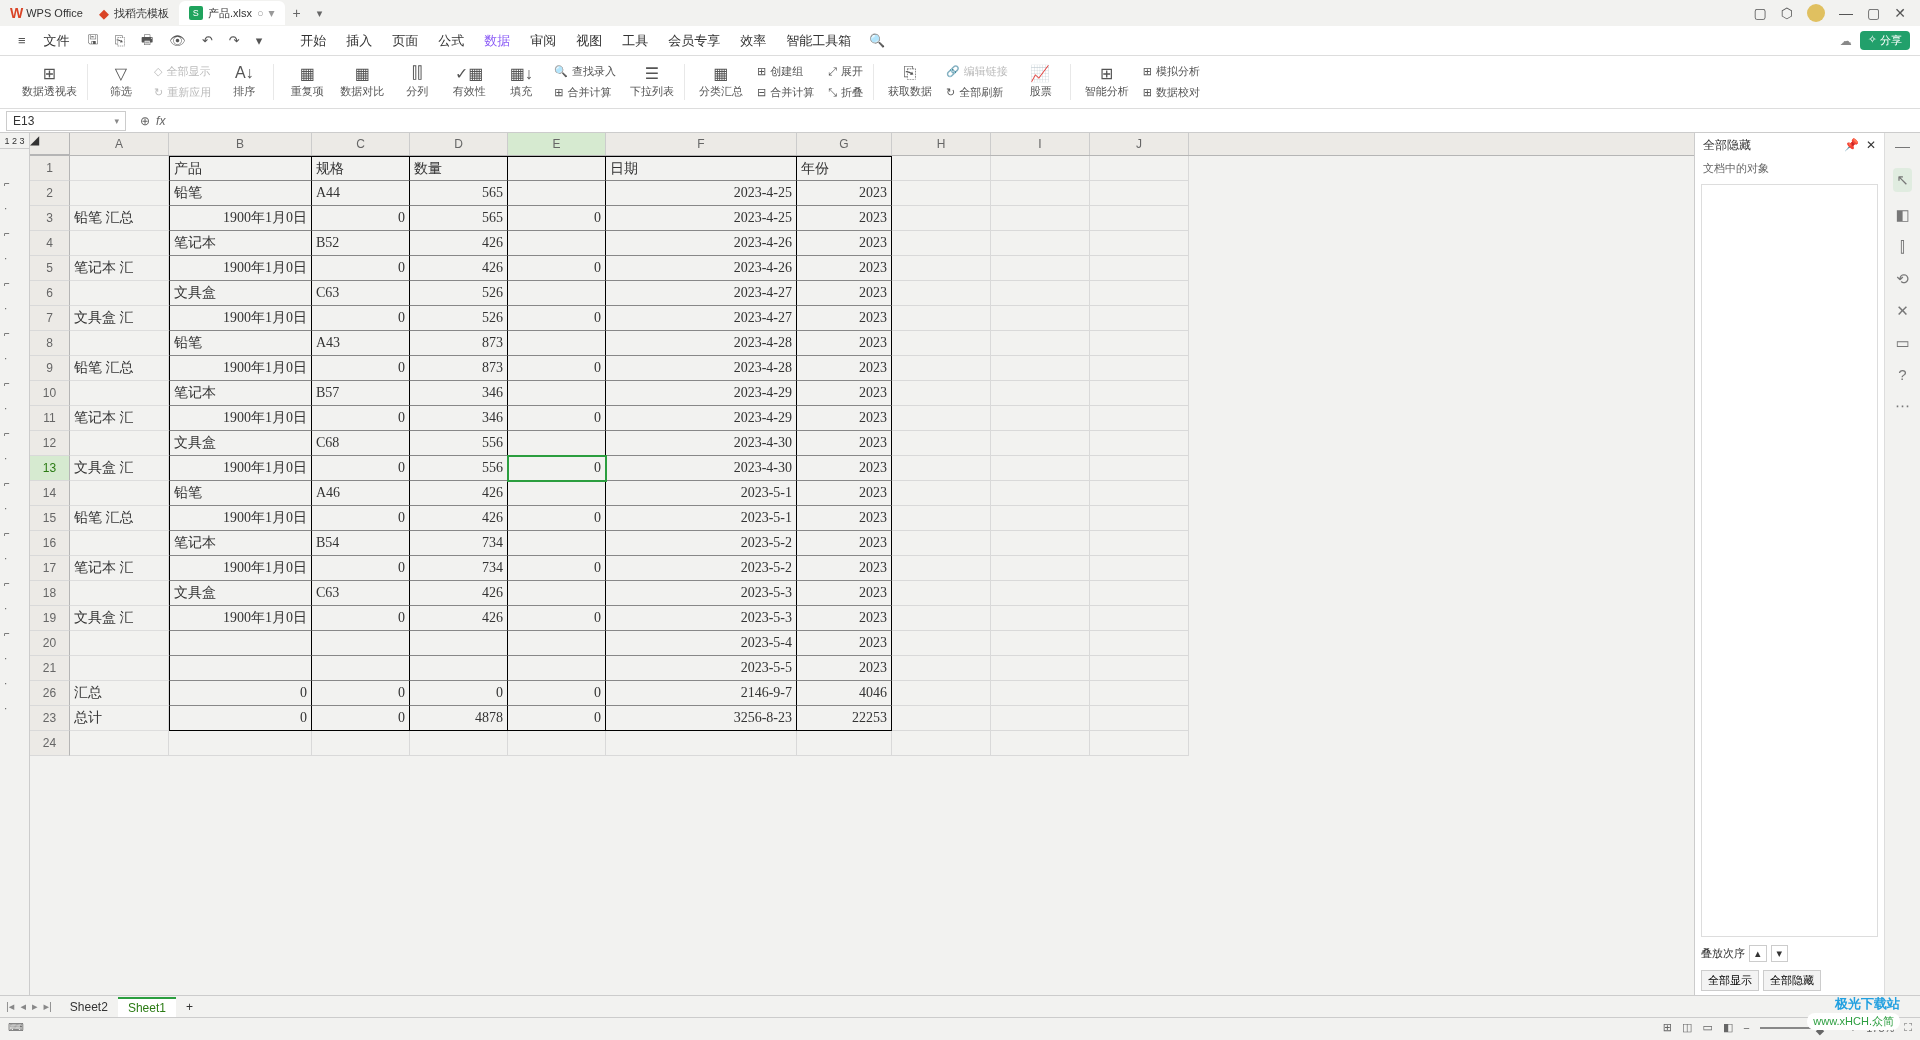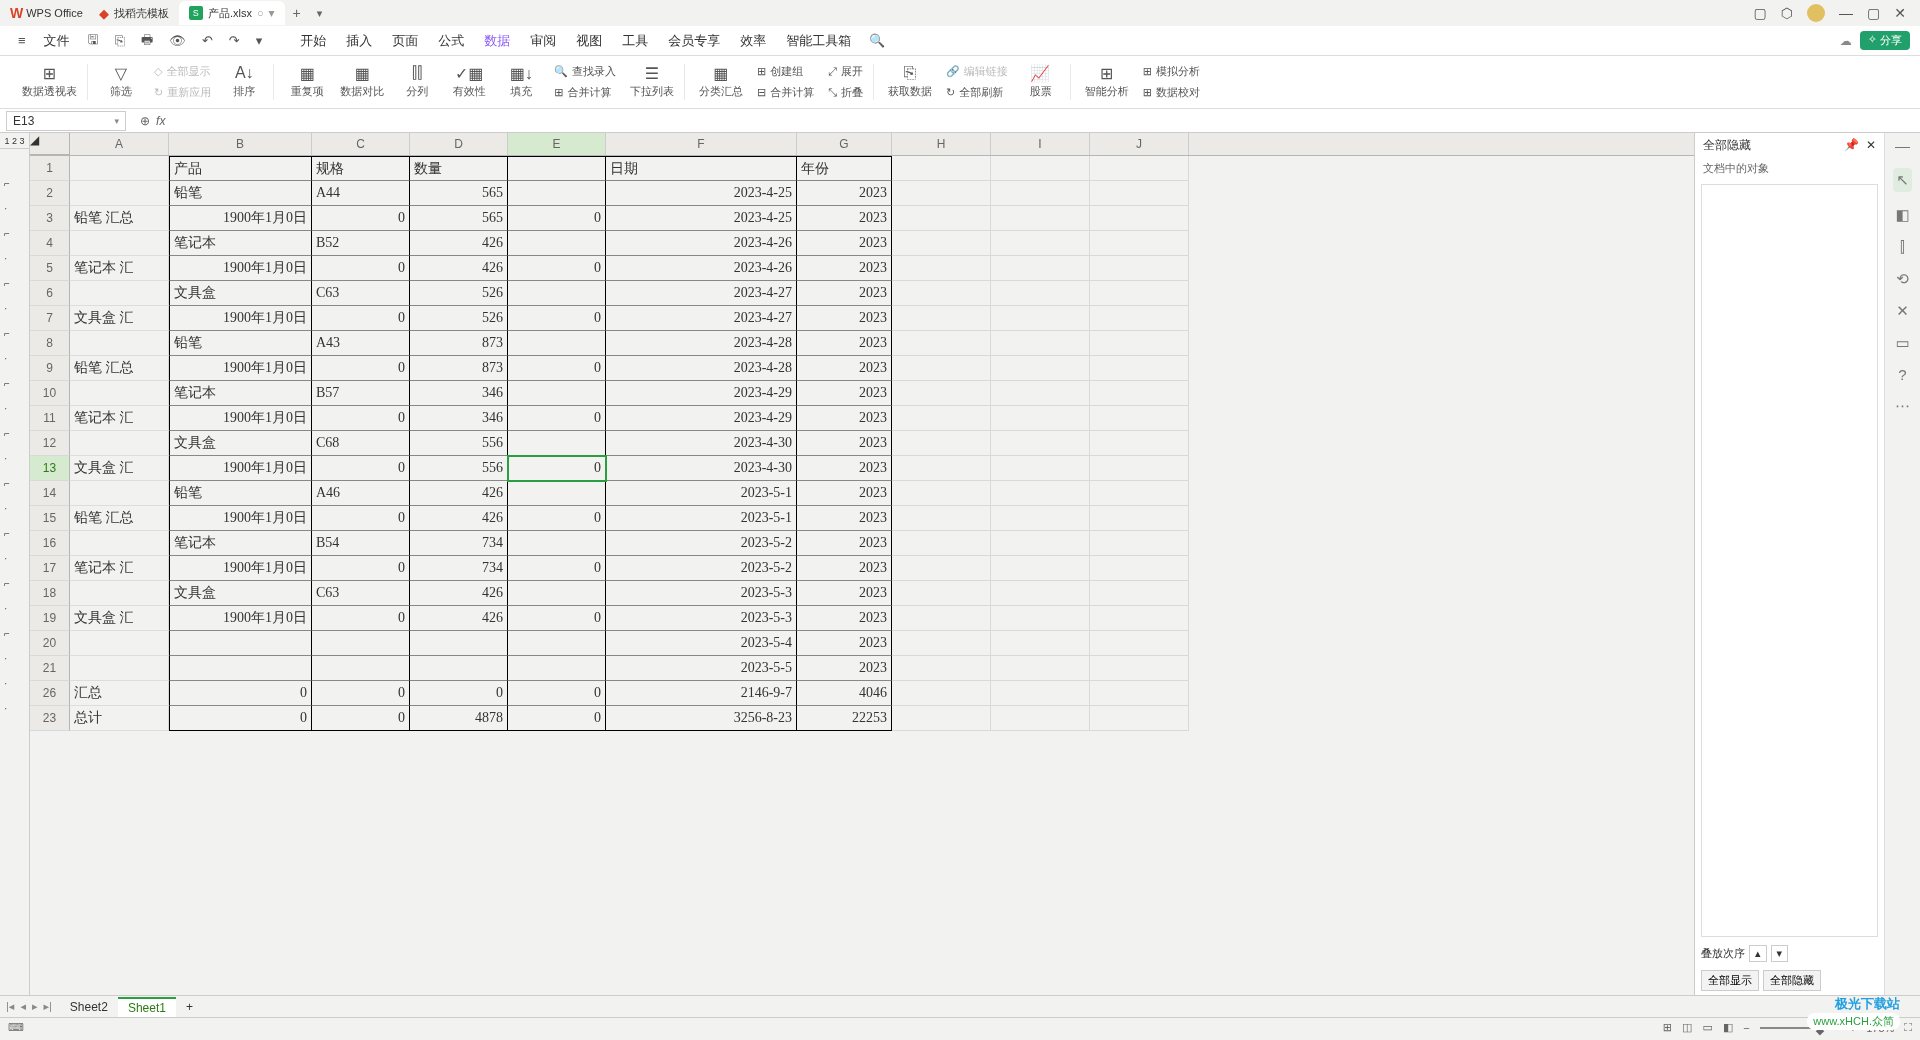--- a/index.html
+++ b/index.html
@@ -613,20 +613,33 @@
           <div class="cell wB num" style="border-right: 1px solid rgb(0, 0, 0); border-bottom: 1px solid rgb(0, 0, 0); border-left: 1px solid rgb(0, 0, 0);">0</div>
           <div class="cell wC num" style="border-right: 1px solid rgb(0, 0, 0); border-bottom: 1px solid rgb(0, 0, 0);">0</div>
           <div class="cell wD num" style="border-right: 1px solid rgb(0, 0, 0); border-bottom: 1px solid rgb(0, 0, 0);">4878</div>
           <div class="cell wE num" style="border-right: 1px solid rgb(0, 0, 0); border-bottom: 1px solid rgb(0, 0, 0);">0</div>
           <div class="cell wF num" style="border-right: 1px solid rgb(0, 0, 0); border-bottom: 1px solid rgb(0, 0, 0);">3256-8-23</div>
           <div class="cell wG num" style="border-right: 1px solid rgb(0, 0, 0); border-bottom: 1px solid rgb(0, 0, 0);">22253</div>
           <div class="cell wH txt"></div>
           <div class="cell wI txt"></div>
           <div class="cell wJ txt"></div>
         </div>
+        <div class="data-row">
+          <div class="row-hdr">24</div>
+          <div class="cell wA txt"></div>
+          <div class="cell wB txt"></div>
+          <div class="cell wC txt"></div>
+          <div class="cell wD txt"></div>
+          <div class="cell wE txt"></div>
+          <div class="cell wF txt"></div>
+          <div class="cell wG txt"></div>
+          <div class="cell wH txt"></div>
+          <div class="cell wI txt"></div>
+          <div class="cell wJ txt"></div>
+        </div>
       </div>
   </div>
 
   <div class="right-panel">
     <div class="rp-header">
       <span>全部隐藏</span>
       <span><span>📌</span>&nbsp;&nbsp;<span>✕</span></span>
     </div>
     <div class="rp-sub">文档中的对象</div>
     <div class="rp-body"></div>

